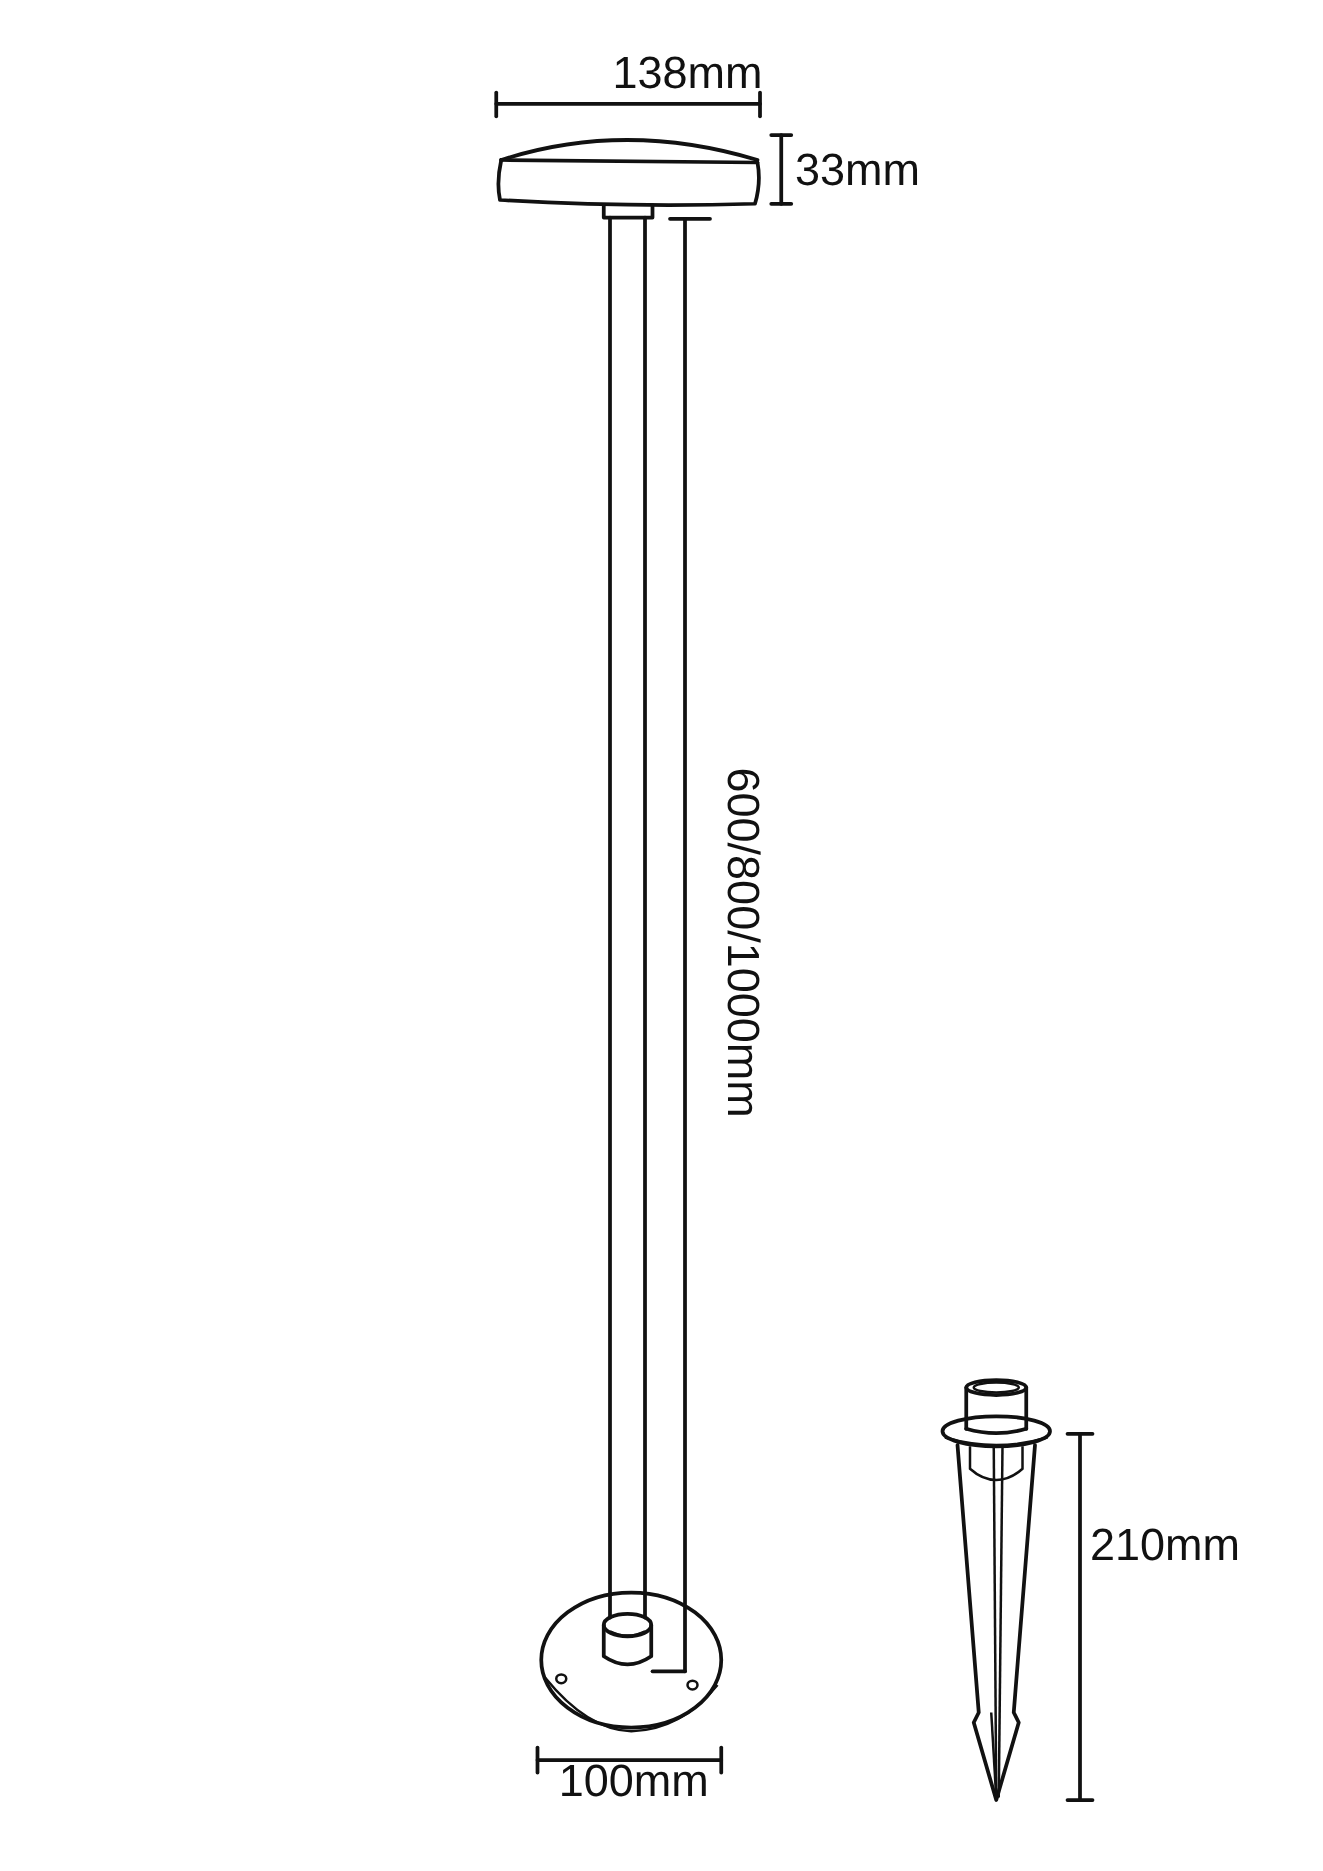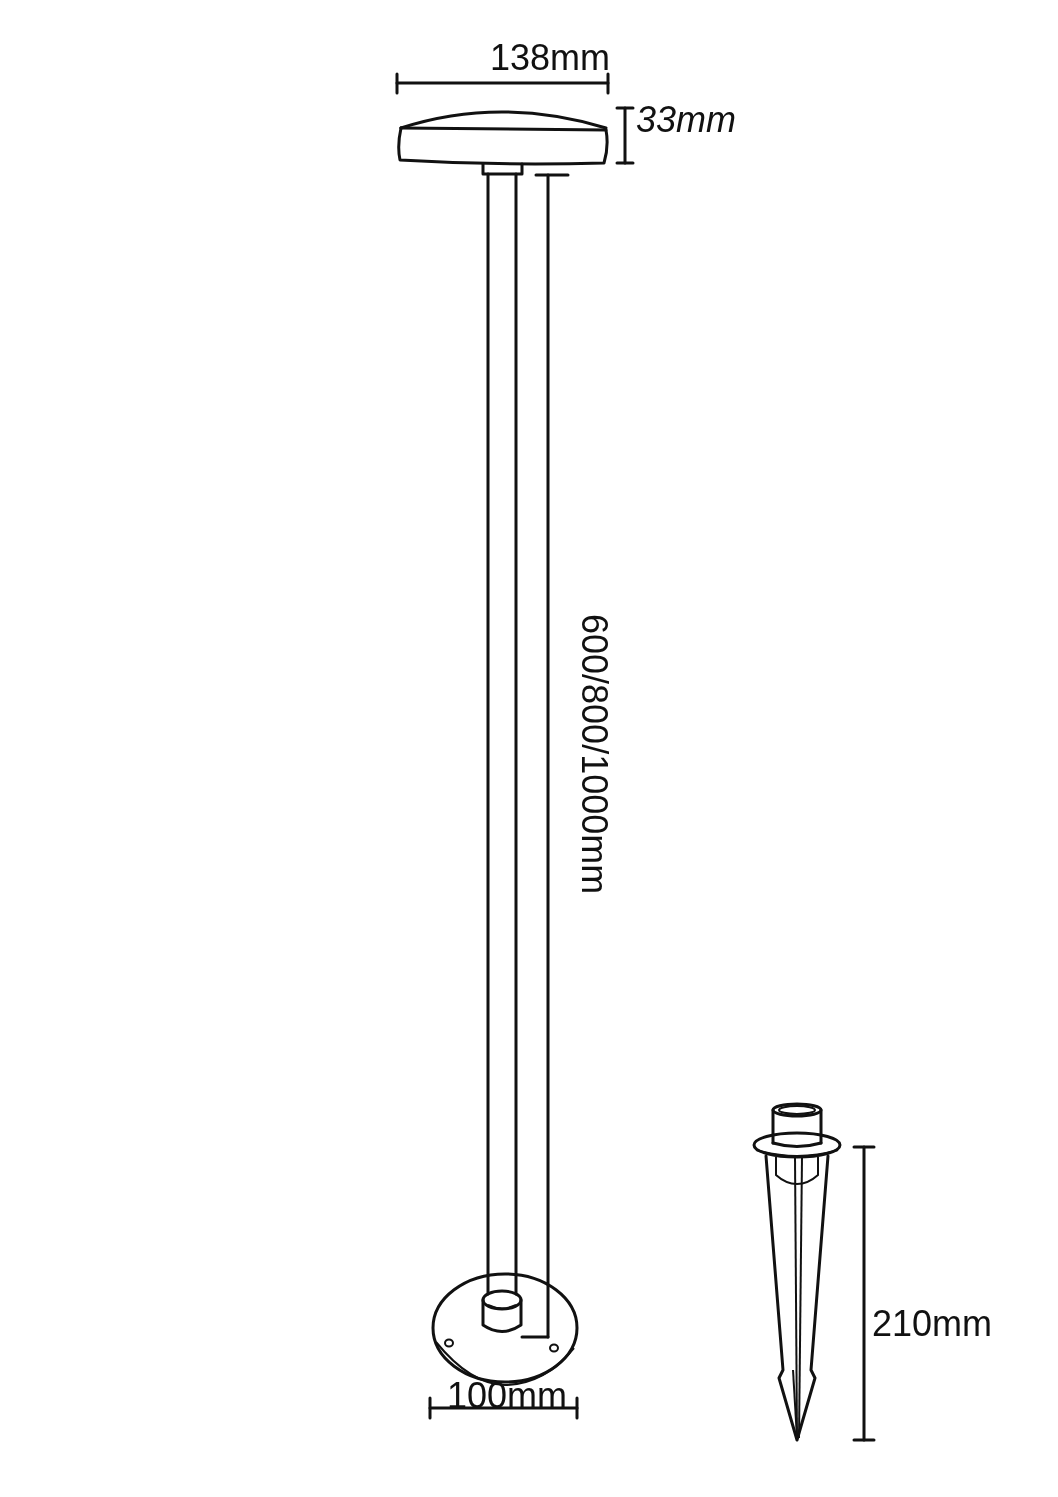--- a/index.html
+++ b/index.html
@@ -1,22 +1,22 @@
 <!DOCTYPE html>
 <html><head>
   <meta charset="utf-8">
   <style>
     html, body { margin: 0; padding: 0; background: #ffffff; }
     body { width: 1058px; height: 1497px; position: relative; overflow: hidden; font-family: "Liberation Sans", sans-serif; }
     #drawing { position: absolute; left: 0; top: 0; width: 1058px; height: 1497px; }
     .lbl { position: absolute; color: #111111; font-family: "Liberation Sans", sans-serif; font-size: 36px; line-height: 1; white-space: nowrap; }
     #lbl-138 { left: 446px; top: 40px; margin-left: 44px; }
-    #lbl-33 { left: 636px; top: 102px; font-style: italic; }
-    #lbl-100 { left: 447px; top: 1378px; text-align: right; }
-    #lbl-210 { left: 872px; top: 1306px; }
+    #lbl-33 { left: 636px; top: 118px; }
+    #lbl-100 { left: 447px; top: 1407px; text-align: right; }
+    #lbl-210 { left: 872px; top: 1218px; }
     #lbl-pole { left: 612px; top: 614px; transform-origin: 0 0; transform: rotate(90deg); }
     svg .ln { stroke: #111111; stroke-width: 3; fill: none; stroke-linecap: round; stroke-linejoin: round; }
     svg .thin { stroke: #111111; stroke-width: 2; fill: none; }
   </style>
 </head>
 <body>
 
 <svg id="drawing" viewBox="0 0 1058 1497" xmlns="http://www.w3.org/2000/svg">
 
   <g>

